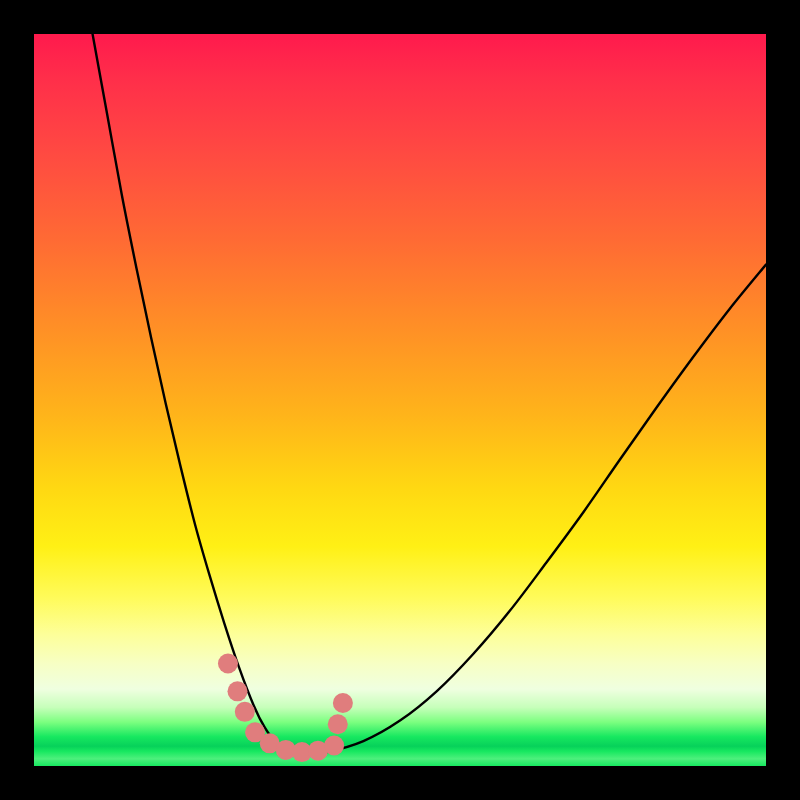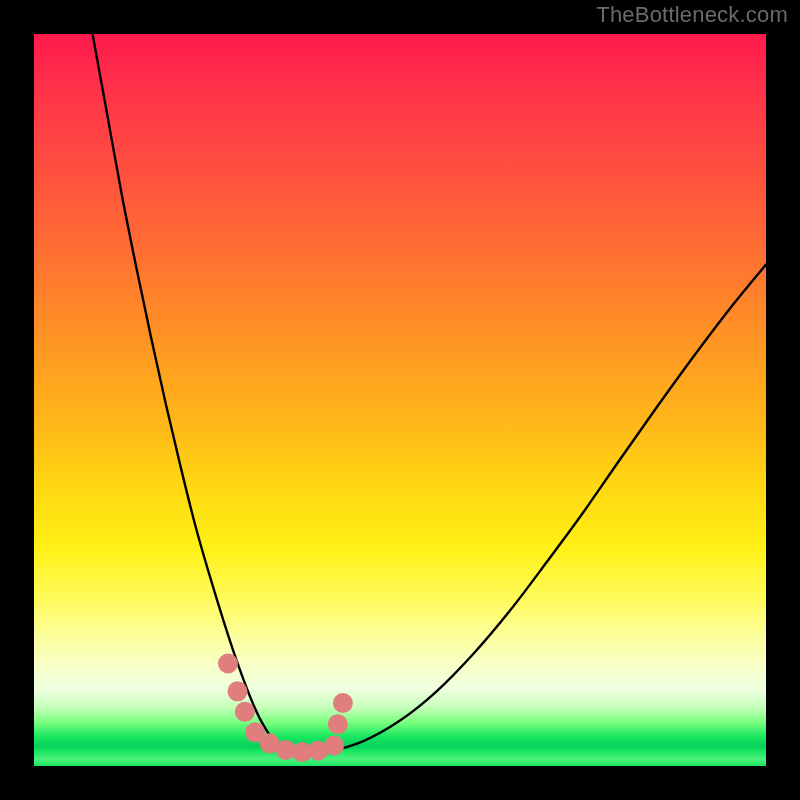--- a/index.html
+++ b/index.html
@@ -80,21 +80,20 @@
     top: 0;
     width: 732px;
     height: 732px;
     z-index: 12;
   }
 </style>
 </head>
 <body>
 
 <div class="frame">
-  <div class="watermark">TheBottleneck.com</div>
 
   <div class="plot">
     <div class="gradient"></div>
 
     <svg class="curve" viewBox="0 0 732 732" preserveAspectRatio="none">
       <path id="curve-path" d="M 58.56 0 C 61 13.419999999999996, 68.32000000000001 53.67999999999999, 73.2 80.51999999999998 C 78.08 107.35999999999997, 82.96000000000001 135.41999999999996, 87.84 161.03999999999996 C 92.72 186.65999999999997, 97.60000000000001 210.44999999999993, 102.48 234.23999999999995 C 107.36 258.03, 112.24000000000001 281.21000000000004, 117.12 303.78000000000003 C 122 326.35, 126.88 348.31000000000006, 131.76 369.66 C 136.64 391.01, 141.52 411.75, 146.4 431.88 C 151.28 452.01, 156.16 472.14, 161.04 490.44 C 165.92 508.74, 170.8 525.21, 175.68 541.6800000000001 C 180.56 558.1500000000001, 185.44 574.01, 190.32 589.26 C 195.2 604.51, 200.08 619.516, 204.96 633.18 C 209.84 646.8439999999999, 215.32999999999998 661.24, 219.6 671.244 C 223.87 681.248, 226.92000000000002 687.1039999999999, 230.58 693.204 C 234.24 699.304, 237.29000000000002 703.94, 241.56 707.844 C 245.82999999999998 711.748, 251.32 714.676, 256.2 716.628 C 261.08 718.58, 264.73999999999995 719.312, 270.84 719.556 C 276.94 719.8000000000001, 283.04 720.1659999999999, 292.8 718.092 C 302.56 716.018, 317.20000000000005 712.358, 329.40000000000003 707.112 C 341.6 701.866, 353.8 694.912, 366 686.616 C 378.2 678.3199999999999, 390.40000000000003 668.438, 402.6 657.336 C 414.8 646.234, 427 633.424, 439.2 620.004 C 451.4 606.5840000000001, 463.6 592.066, 475.8 576.816 C 488 561.566, 500.2 544.8520000000001, 512.4 528.504 C 524.6 512.156, 536.8 495.80799999999994, 549 478.72799999999995 C 561.2 461.64799999999997, 573.4000000000001 443.46999999999997, 585.6 426.024 C 597.8 408.57800000000003, 609.9999999999999 391.132, 622.1999999999999 374.052 C 634.4 356.97200000000004, 646.6 340.014, 658.8000000000001 323.54400000000004 C 671.0000000000001 307.07400000000007, 683.2 290.72600000000006, 695.4 275.232 C 707.5999999999999 259.738, 725.9 238.022, 732 230.57999999999998" fill="none" stroke="#000000" stroke-width="2.4" stroke-linecap="round" stroke-linejoin="round"></path>
     </svg>
 
     <svg class="markers" viewBox="0 0 732 732" preserveAspectRatio="none">
       <g id="marker-group">

